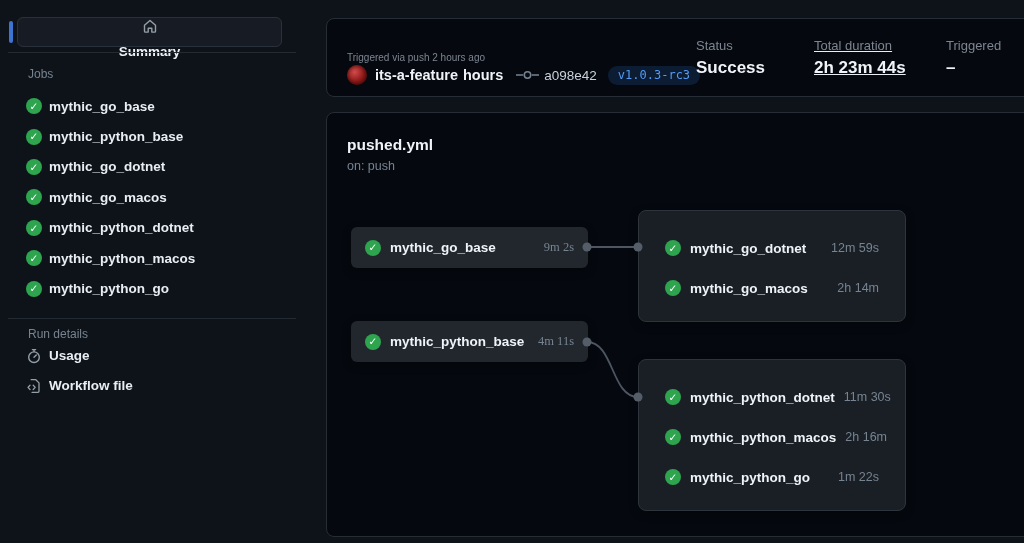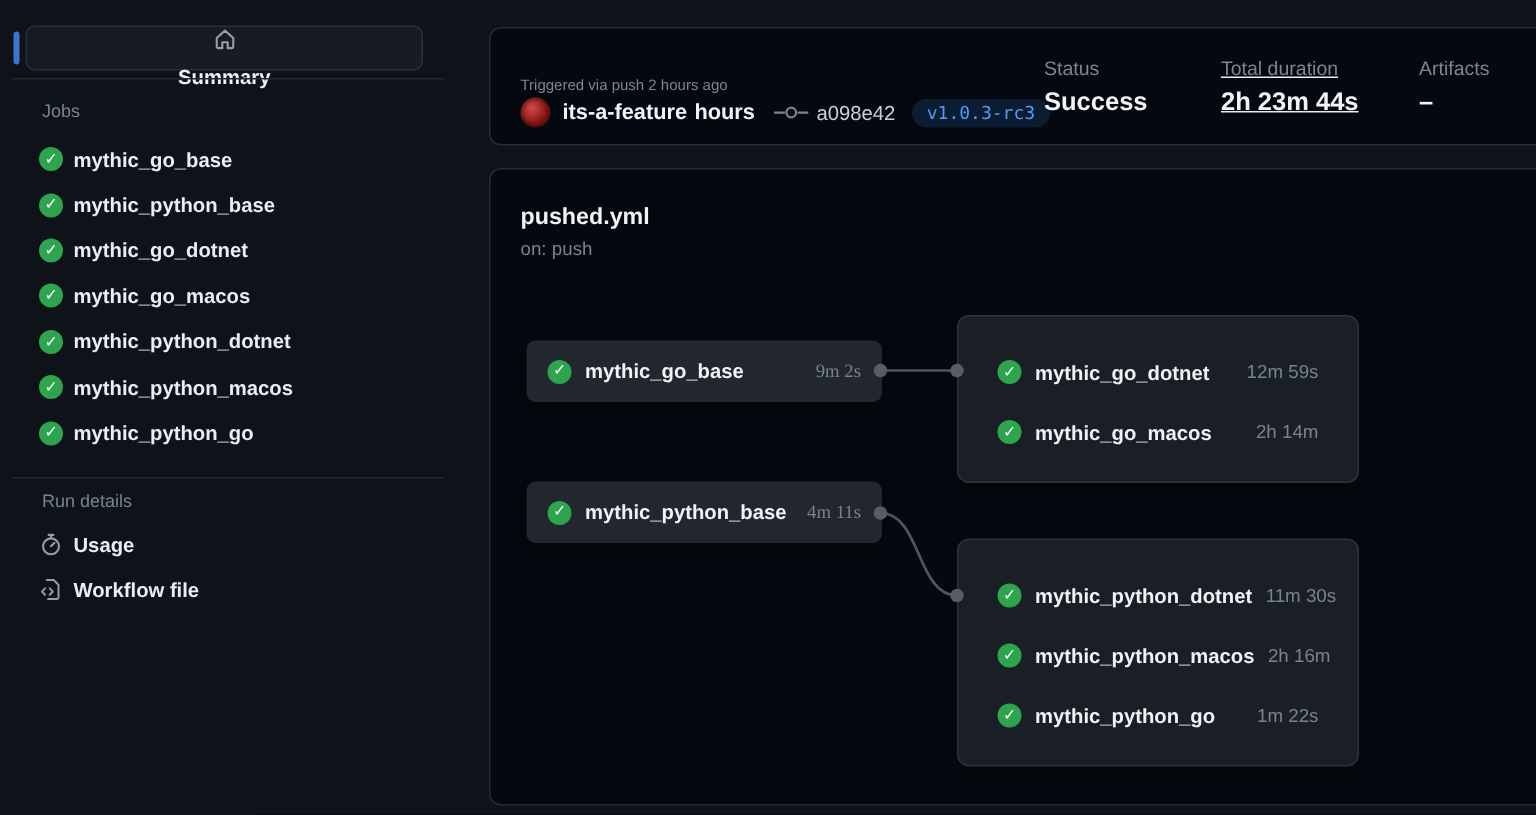--- a/index.html
+++ b/index.html
@@ -24,21 +24,21 @@
   .sb-divider { position:absolute; left:8px; width:288px; height:1px; background:#232a32; }
   .div1 { top:52px; } .div2 { top:318px; }
   .section-label { position:absolute; left:28px; font-size:12px; font-weight:400; color:#768390; }
   .jobs-label { top:67px; } .rd-label { top:327px; }
   .jobs-list { position:absolute; left:26px; top:91px; list-style:none; }
   .jobs-list li {
     height:30.4px; display:flex; align-items:center; gap:7px; cursor:pointer;
   }
   .job-name { font-size:13.5px; font-weight:600; color:#e9eef4; }
   .rd-list { position:absolute; left:26px; top:348px; }
-  .rd-item { height:30px; display:flex; align-items:center; gap:7px; cursor:pointer; }
+  .rd-item { height:30px; display:flex; gap:7px; cursor:pointer; }
   .rd-item .label { font-size:13.5px; font-weight:600; color:#e9eef4; }
 
   
   .check {
     width:16px; height:16px; border-radius:50%; background:#2ea44f;
     display:inline-flex; align-items:center; justify-content:center; flex:none;
   }
   .check::after { content:"\2713"; color:#fff; font-size:10.5px; font-weight:700; line-height:1; }
 
   .icon-gray { color:#7d8590; flex:none; display:inline-flex; }
@@ -197,21 +197,21 @@
   </div>
   <div class="stat stat-status">
     <div class="s-label">Status</div>
     <div class="s-value">Success</div>
   </div>
   <div class="stat stat-duration">
     <div class="s-label">Total duration</div>
     <div class="s-value">2h 23m 44s</div>
   </div>
   <div class="stat stat-artifacts">
-    <div class="s-label">Artifacts</div>
+    <div class="s-label">Triggered</div>
     <div class="s-value">–</div>
   </div>
 </section>
 
 <section class="card main-card">
   <div class="wf-title">pushed.yml</div>
   <div class="wf-trigger">on: push</div>
 
   <div class="graph-node node-go-base">
     <span class="check"></span>

